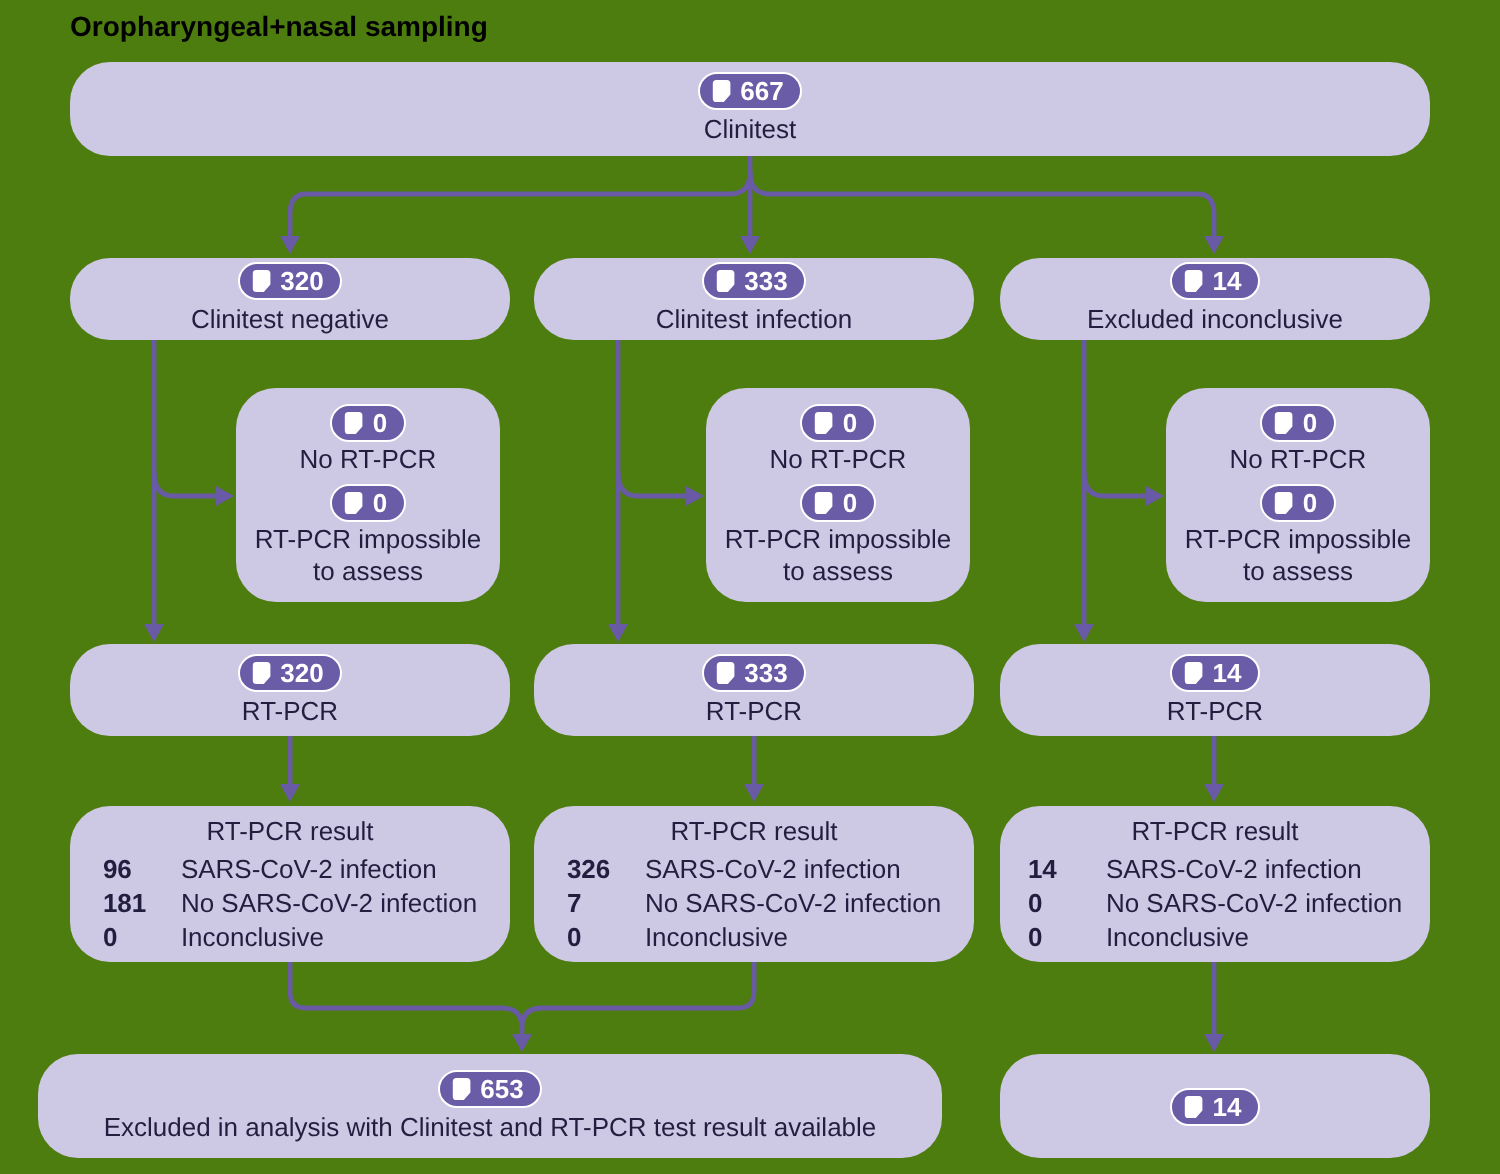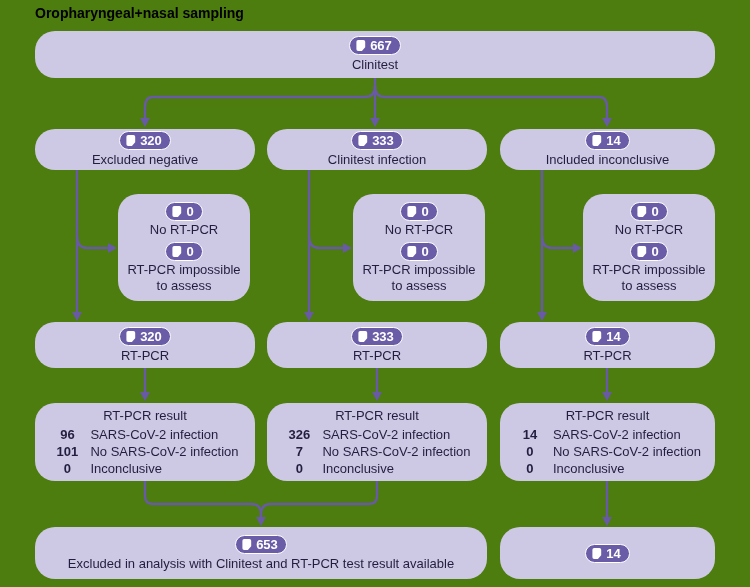--- a/index.html
+++ b/index.html
@@ -19,21 +19,21 @@
     display:inline-flex;align-items:center;gap:3px;
     background:#6a5ca6;border:1.5px solid #ffffff;border-radius:11px;
     padding:1px 8px 1px 5px;color:#fff;font-weight:bold;font-size:13px;line-height:15px;
   }
   .badge svg{display:block;}
   .box .lbl{margin-top:2px;text-align:center;}
   .side .grp{margin:2px 0;}
   .res-title{font-weight:normal;font-size:13px;margin-bottom:2px;}
   .res-rows{display:grid;grid-template-columns:32px max-content;column-gap:7px;
     justify-content:center;text-align:left;font-size:13px;line-height:17px;}
-  .res-rows .n{text-align:center;font-weight:bold;}
+  .res-rows .n{text-align:left;font-weight:bold;}
   #arrows{position:absolute;left:0;top:0;z-index:1;}
 </style>
 </head>
 <body>
 
 <div id="canvas">
 
   <div class="fig-title">Oropharyngeal+nasal sampling</div>
 
   <svg id="arrows" width="750" height="587" viewBox="0 0 750 587">
@@ -91,41 +91,41 @@
     <span class="lbl">Clinitest</span>
   </div>
 
   <div class="box" style="left:35px;top:129px;width:220px;height:41px;">
     <span class="badge">
       <svg width="12" height="13" viewBox="0 0 12 13">
         <path fill="#ffffff" d="M3.2 1 h5.2 a1.8 1.8 0 0 1 1.8 1.8 v5.4 L6.9 12 H3.2 a1.8 1.8 0 0 1 -1.8 -1.8 V2.8 A1.8 1.8 0 0 1 3.2 1 Z"></path>
       </svg>
       <span>320</span>
     </span>
-    <span class="lbl">Excluded negative</span>
+    <span class="lbl">Clinitest negative</span>
   </div>
 
   <div class="box" style="left:267px;top:129px;width:220px;height:41px;">
     <span class="badge">
       <svg width="12" height="13" viewBox="0 0 12 13">
         <path fill="#ffffff" d="M3.2 1 h5.2 a1.8 1.8 0 0 1 1.8 1.8 v5.4 L6.9 12 H3.2 a1.8 1.8 0 0 1 -1.8 -1.8 V2.8 A1.8 1.8 0 0 1 3.2 1 Z"></path>
       </svg>
       <span>333</span>
     </span>
     <span class="lbl">Clinitest infection</span>
   </div>
 
   <div class="box" style="left:500px;top:129px;width:215px;height:41px;">
     <span class="badge">
       <svg width="12" height="13" viewBox="0 0 12 13">
         <path fill="#ffffff" d="M3.2 1 h5.2 a1.8 1.8 0 0 1 1.8 1.8 v5.4 L6.9 12 H3.2 a1.8 1.8 0 0 1 -1.8 -1.8 V2.8 A1.8 1.8 0 0 1 3.2 1 Z"></path>
       </svg>
       <span>14</span>
     </span>
-    <span class="lbl">Included inconclusive</span>
+    <span class="lbl">Excluded inconclusive</span>
   </div>
 
   <div class="box side" style="left:118px;top:194px;width:132px;height:107px;padding:0 4px;box-sizing:border-box;">
     <div class="grp">
       <span class="badge">
         <svg width="12" height="13" viewBox="0 0 12 13">
           <path fill="#ffffff" d="M3.2 1 h5.2 a1.8 1.8 0 0 1 1.8 1.8 v5.4 L6.9 12 H3.2 a1.8 1.8 0 0 1 -1.8 -1.8 V2.8 A1.8 1.8 0 0 1 3.2 1 Z"></path>
         </svg>
         <span>0</span>
       </span>
@@ -212,21 +212,21 @@
       <span>14</span>
     </span>
     <span class="lbl">RT-PCR</span>
   </div>
 
   <div class="box" style="left:35px;top:403px;width:220px;height:78px;">
     <div class="res-title">RT-PCR result</div>
     <div class="res-rows">
       <span class="n">96</span>
       <span>SARS-CoV-2 infection</span>
-      <span class="n">101</span>
+      <span class="n">181</span>
       <span>No SARS-CoV-2 infection</span>
       <span class="n">0</span>
       <span>Inconclusive</span>
     </div>
   </div>
 
   <div class="box" style="left:267px;top:403px;width:220px;height:78px;">
     <div class="res-title">RT-PCR result</div>
     <div class="res-rows">
       <span class="n">326</span>
@@ -243,21 +243,21 @@
     <div class="res-rows">
       <span class="n">14</span>
       <span>SARS-CoV-2 infection</span>
       <span class="n">0</span>
       <span>No SARS-CoV-2 infection</span>
       <span class="n">0</span>
       <span>Inconclusive</span>
     </div>
   </div>
 
-  <div class="box" style="left:35px;top:527px;width:452px;height:52px;">
+  <div class="box" style="left:19px;top:527px;width:452px;height:52px;">
     <span class="badge">
       <svg width="12" height="13" viewBox="0 0 12 13">
         <path fill="#ffffff" d="M3.2 1 h5.2 a1.8 1.8 0 0 1 1.8 1.8 v5.4 L6.9 12 H3.2 a1.8 1.8 0 0 1 -1.8 -1.8 V2.8 A1.8 1.8 0 0 1 3.2 1 Z"></path>
       </svg>
       <span>653</span>
     </span>
     <span class="lbl">Excluded in analysis with Clinitest and RT-PCR test result available</span>
   </div>
 
   <div class="box" style="left:500px;top:527px;width:215px;height:52px;">

